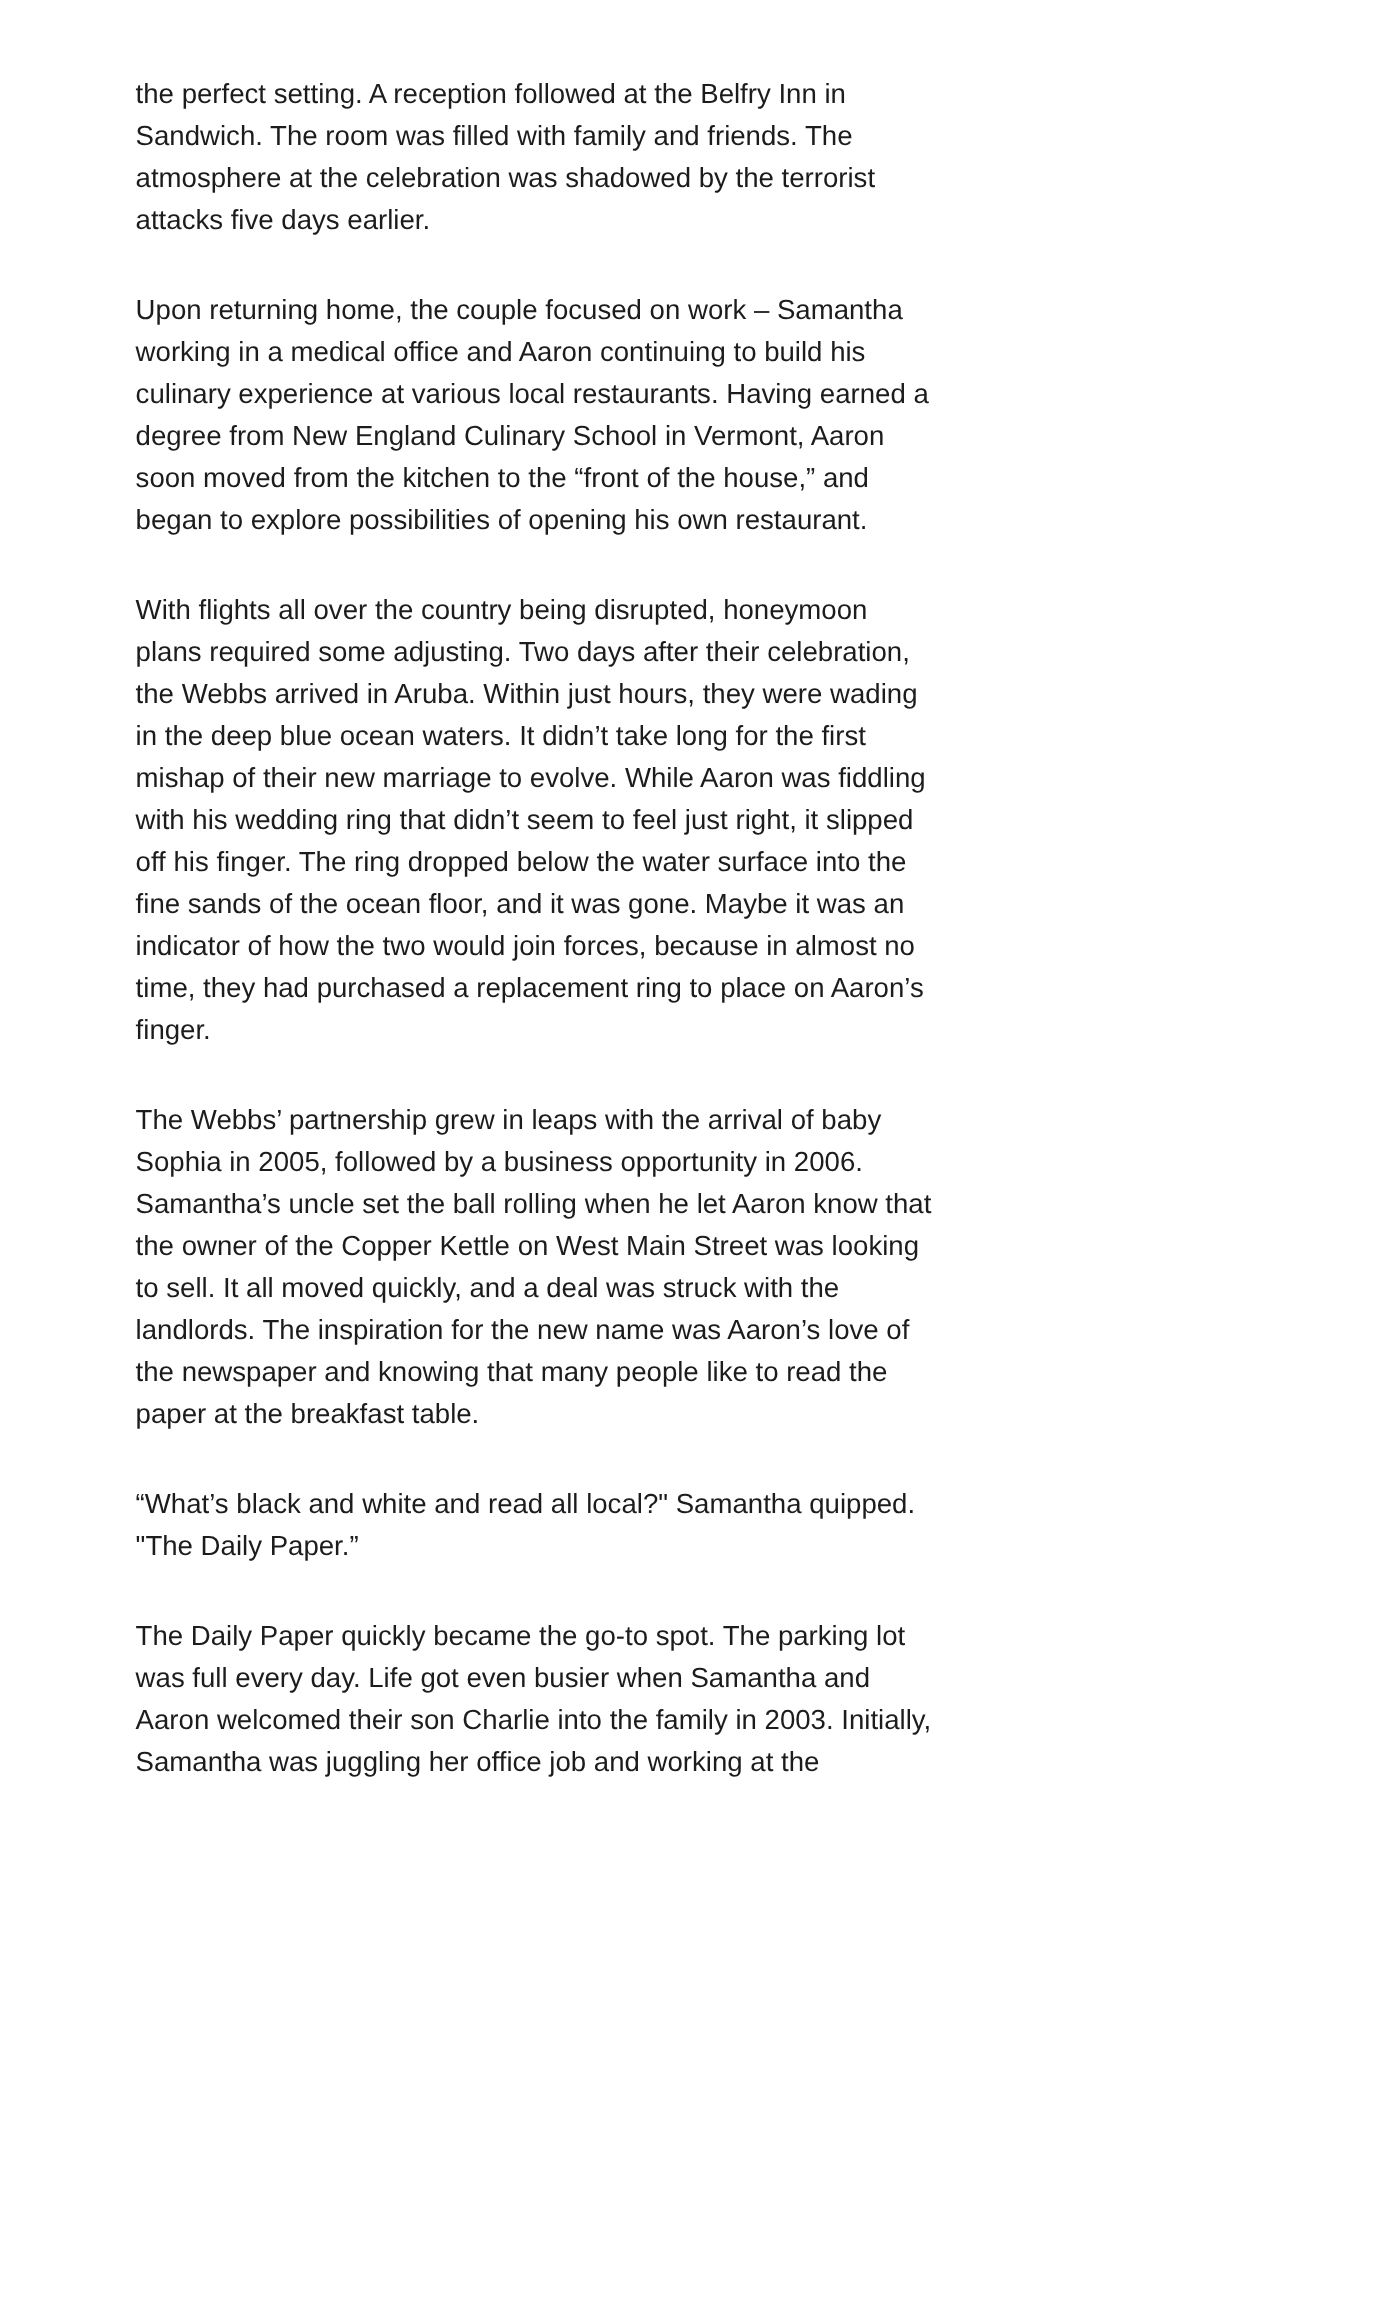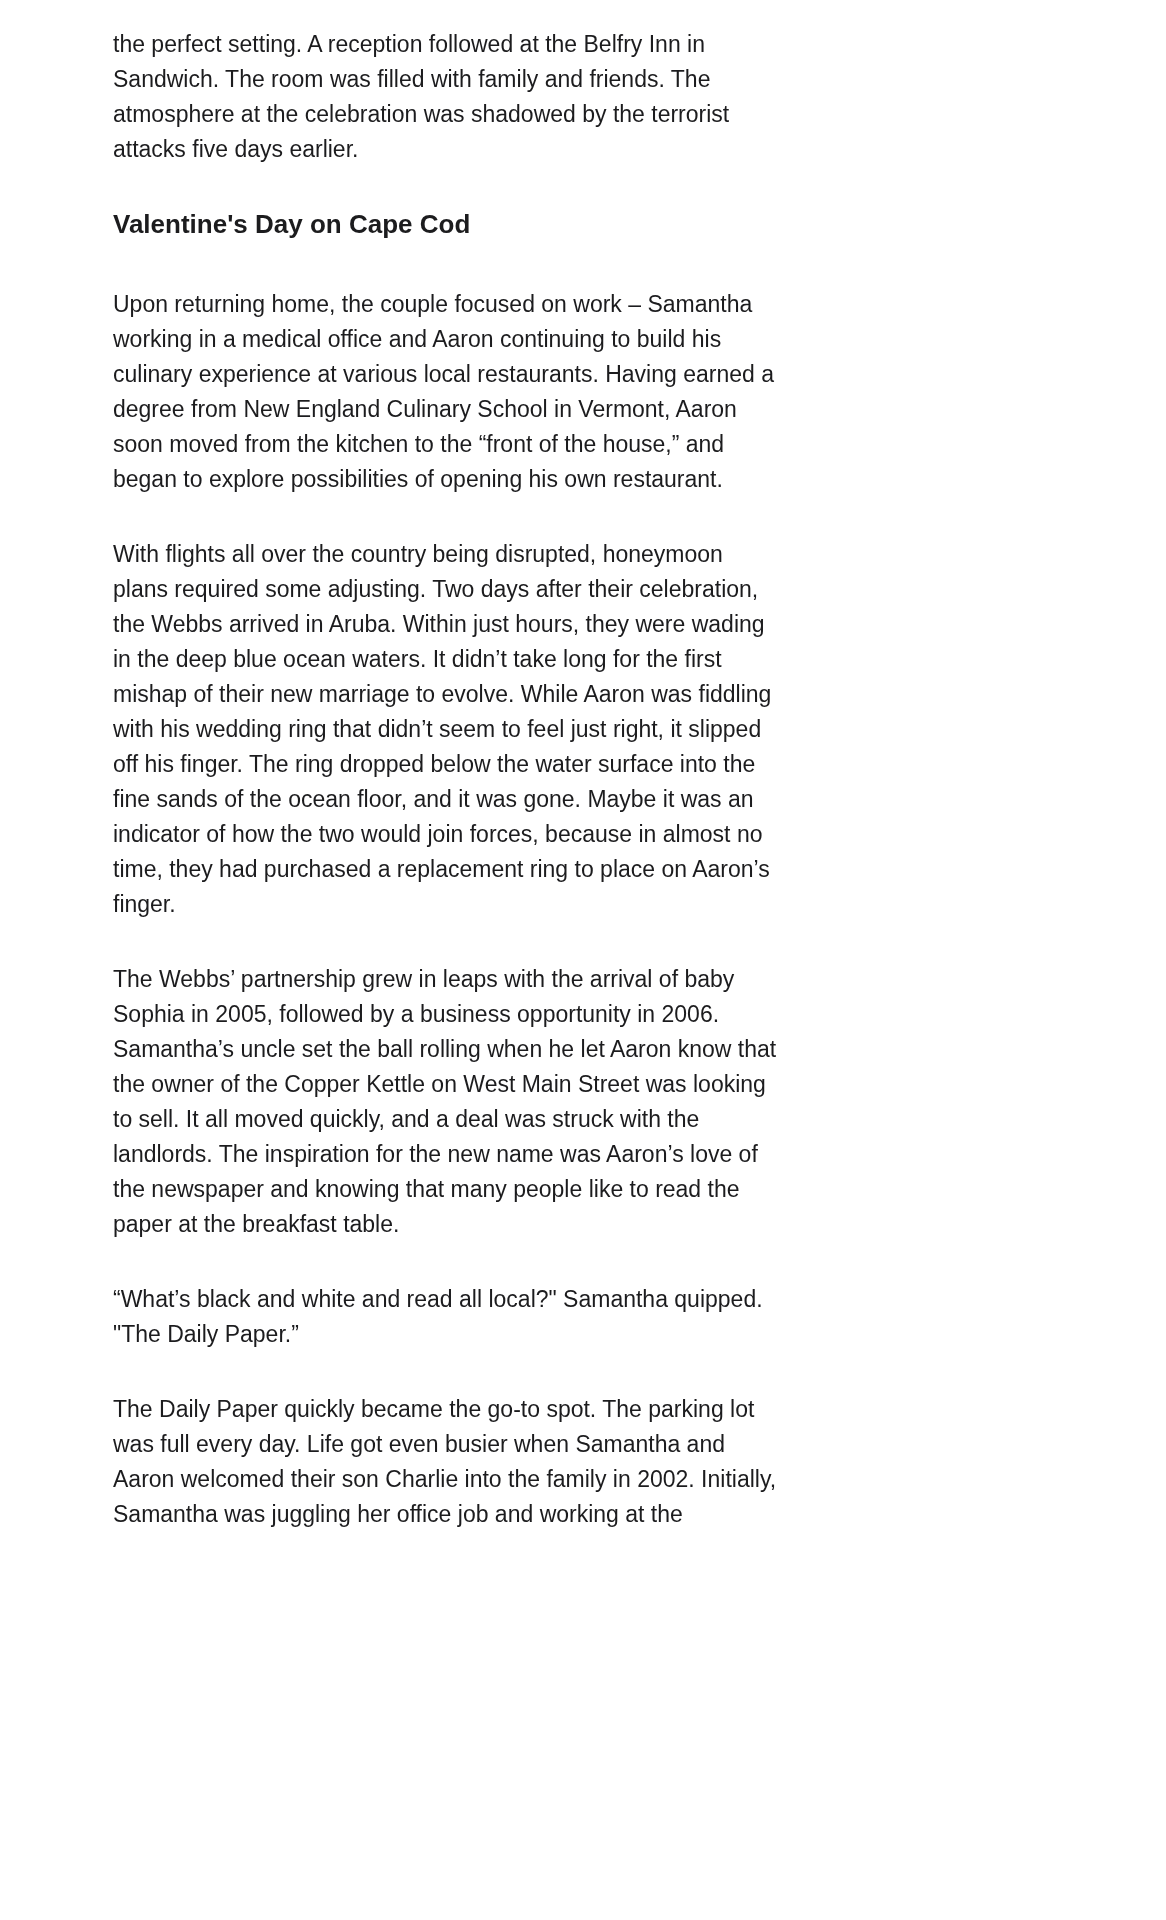--- a/index.html
+++ b/index.html
@@ -11,21 +11,21 @@
     width: 1166px;
     height: 1920px;
     overflow: hidden;
     font-family: "Liberation Sans", sans-serif;
     color: #1c1c1e;
     -webkit-font-smoothing: antialiased;
   }
   .content {
     box-sizing: border-box;
     width: 1166px;
-    padding: 27px 100px 0 113px;
+    padding: 61px 100px 0 113px;
   }
   .body-text {
     font-size: 23px;
     line-height: 35px;
     font-weight: 400;
     margin: 0 0 40px 0;
     white-space: pre-line;
     letter-spacing: 0;
   }
   .section-heading {
@@ -39,21 +39,20 @@
 </style>
 </head>
 <body style="background: rgb(255, 255, 255); color: rgb(28, 28, 30);">
 
 <main class="content">
   <div id="blocks-root">
       <p class="body-text">the perfect setting. A reception followed at the Belfry Inn in
 Sandwich. The room was filled with family and friends. The
 atmosphere at the celebration was shadowed by the terrorist
 attacks five days earlier.</p>
-      <h2 class="section-heading">Valentine's Day on Cape Cod</h2>
       <p class="body-text">Upon returning home, the couple focused on work – Samantha
 working in a medical office and Aaron continuing to build his
 culinary experience at various local restaurants. Having earned a
 degree from New England Culinary School in Vermont, Aaron
 soon moved from the kitchen to the “front of the house,” and
 began to explore possibilities of opening his own restaurant.</p>
       <p class="body-text">With flights all over the country being disrupted, honeymoon
 plans required some adjusting. Two days after their celebration,
 the Webbs arrived in Aruba. Within just hours, they were wading
 in the deep blue ocean waters. It didn’t take long for the first
@@ -69,16 +68,16 @@
 Samantha’s uncle set the ball rolling when he let Aaron know that
 the owner of the Copper Kettle on West Main Street was looking
 to sell. It all moved quickly, and a deal was struck with the
 landlords. The inspiration for the new name was Aaron’s love of
 the newspaper and knowing that many people like to read the
 paper at the breakfast table.</p>
       <p class="body-text">“What’s black and white and read all local?" Samantha quipped.
 "The Daily Paper.”</p>
       <p class="body-text">The Daily Paper quickly became the go-to spot. The parking lot
 was full every day. Life got even busier when Samantha and
-Aaron welcomed their son Charlie into the family in 2002. Initially,
+Aaron welcomed their son Charlie into the family in 2003. Initially,
 Samantha was juggling her office job and working at the</p>
     </div>
 </main>
 
 </body></html>

